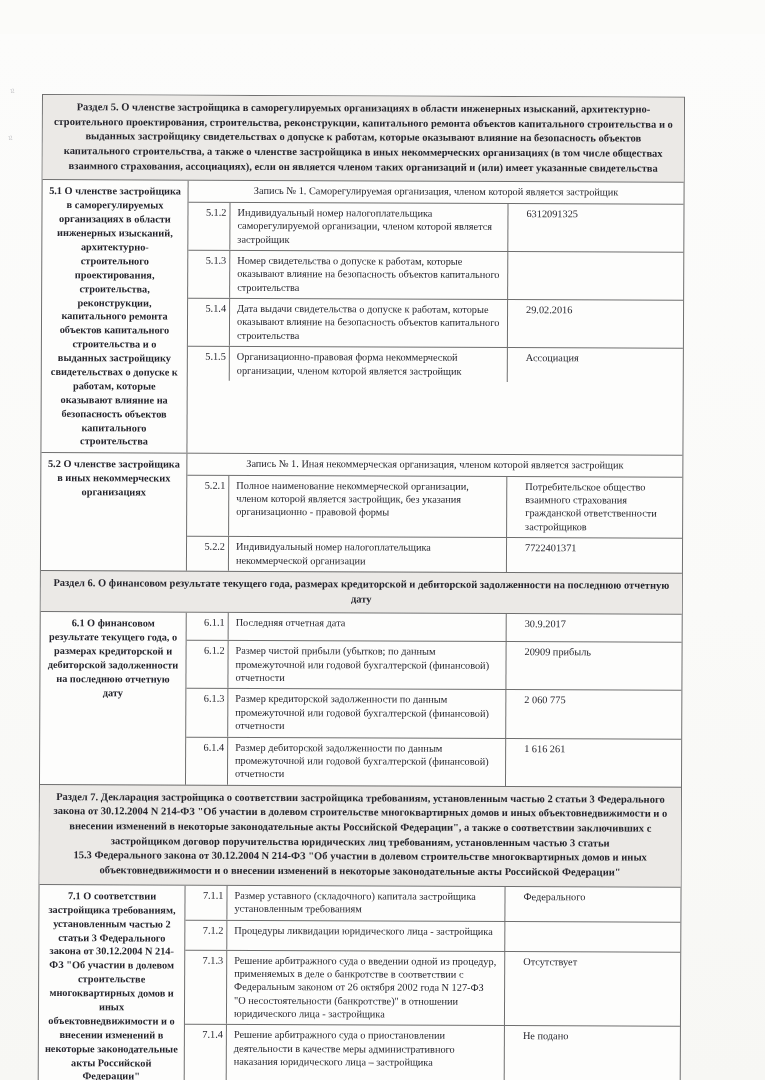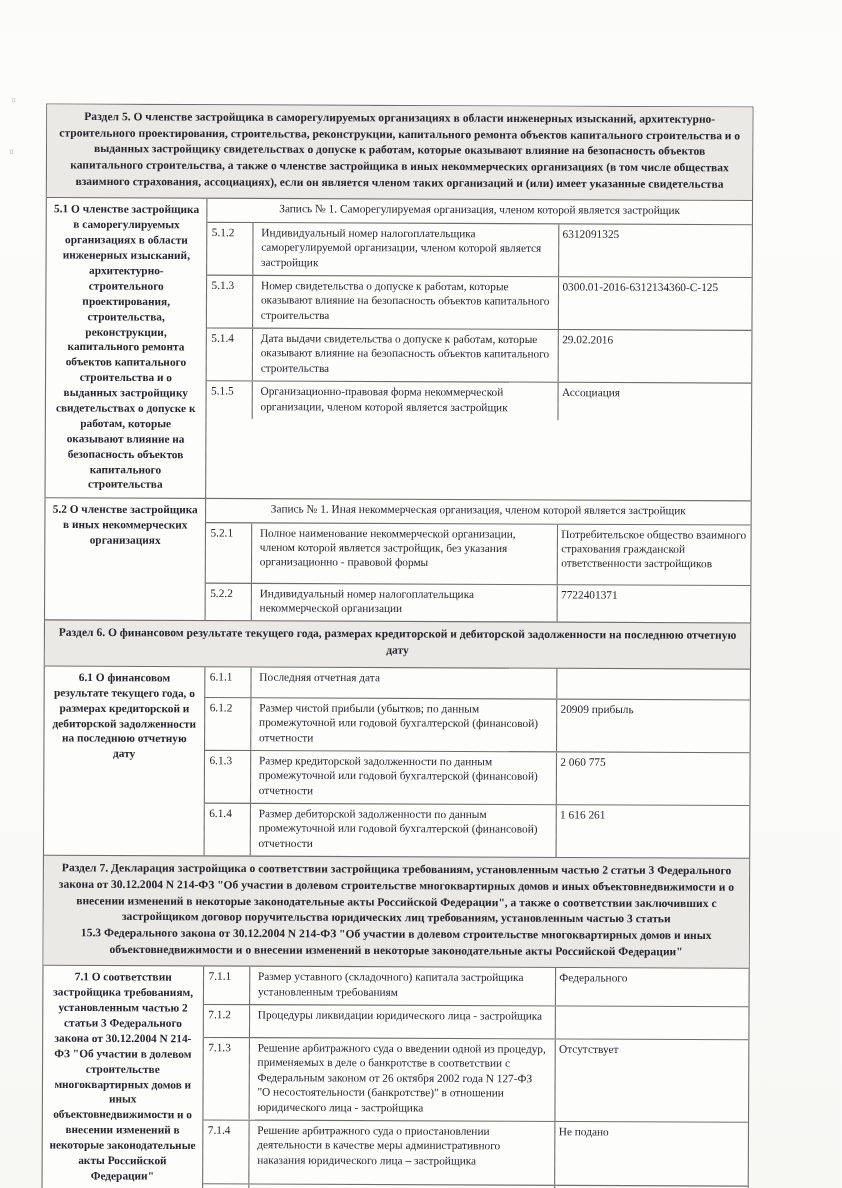--- a/index.html
+++ b/index.html
@@ -64,27 +64,28 @@
     text-align:center;
     padding:3px 8px 4px;
     border-bottom:1px solid var(--border);
   }
   .row{display:flex;align-items:stretch;}
   .row + .row{border-top:1px solid var(--border);}
   .c-num{
     flex:0 0 42px;width:42px;
     border-right:1px solid var(--border);
     padding:3px 3px 3px 4px;
+    text-align:right;
   }
   .c-desc{
     flex:0 0 278px;width:278px;
     border-right:1px solid var(--border);
     padding:3px 7px 4px;
   }
-  .c-val{flex:1;padding:3px 3px 4px;}
+  .c-val{flex:1;padding:3px 18px 4px;}
   
   .mh27{min-height:27px}.mh29{min-height:29px}.mh30{min-height:30px}
   .mh33{min-height:33px}.mh34{min-height:34px}.mh38{min-height:38px}
   .mh42{min-height:42px}.mh44{min-height:44px}.mh46{min-height:46px}
   .mh54{min-height:54px}.mh58{min-height:58px}.mh60{min-height:60px}
   .mh135{min-height:135px}
   .sec7-line2{margin-top:0;}
 </style>
 </head>
 <body>
@@ -103,21 +104,20 @@
       <div class="block-body">
         <div class="rec-header">Запись № 1. Саморегулируемая организация, членом которой является застройщик</div>
         <div class="row mh42">
           <div class="c-num">5.1.2</div>
           <div class="c-desc">Индивидуальный номер налогоплательщика саморегулируемой организации, членом которой является застройщик</div>
           <div class="c-val">6312091325</div>
         </div>
         <div class="row mh44">
           <div class="c-num">5.1.3</div>
           <div class="c-desc">Номер свидетельства о допуске к работам, которые оказывают влияние на безопасность объектов капитального строительства</div>
-          <div class="c-val">0300.01-2016-6312134360-С-125</div>
         </div>
         <div class="row mh46">
           <div class="c-num">5.1.4</div>
           <div class="c-desc">Дата выдачи свидетельства о допуске к работам, которые оказывают влияние на безопасность объектов капитального строительства</div>
           <div class="c-val">29.02.2016</div>
         </div>
         <div class="row mh33">
           <div class="c-num">5.1.5</div>
           <div class="c-desc">Организационно-правовая форма некоммерческой организации, членом которой является застройщик</div>
           <div class="c-val">Ассоциация</div>
@@ -143,20 +143,21 @@
     </div>
 
     <div class="sec-title">Раздел 6. О финансовом результате текущего года, размерах кредиторской и дебиторской задолженности на последнюю отчетную дату</div>
 
     <div class="block">
       <div class="block-label">6.1 О финансовом результате текущего года, о размерах кредиторской и дебиторской задолженности на последнюю отчетную дату</div>
       <div class="block-body">
         <div class="row mh27">
           <div class="c-num">6.1.1</div>
           <div class="c-desc">Последняя отчетная дата</div>
+          <div class="c-val">30.9.2017</div>
         </div>
         <div class="row mh29">
           <div class="c-num">6.1.2</div>
           <div class="c-desc">Размер чистой прибыли (убытков; по данным промежуточной или годовой бухгалтерской (финансовой) отчетности</div>
           <div class="c-val">20909 прибыль</div>
         </div>
         <div class="row mh34">
           <div class="c-num">6.1.3</div>
           <div class="c-desc">Размер кредиторской задолженности по данным промежуточной или годовой бухгалтерской (финансовой) отчетности</div>
           <div class="c-val">2 060 775</div>

